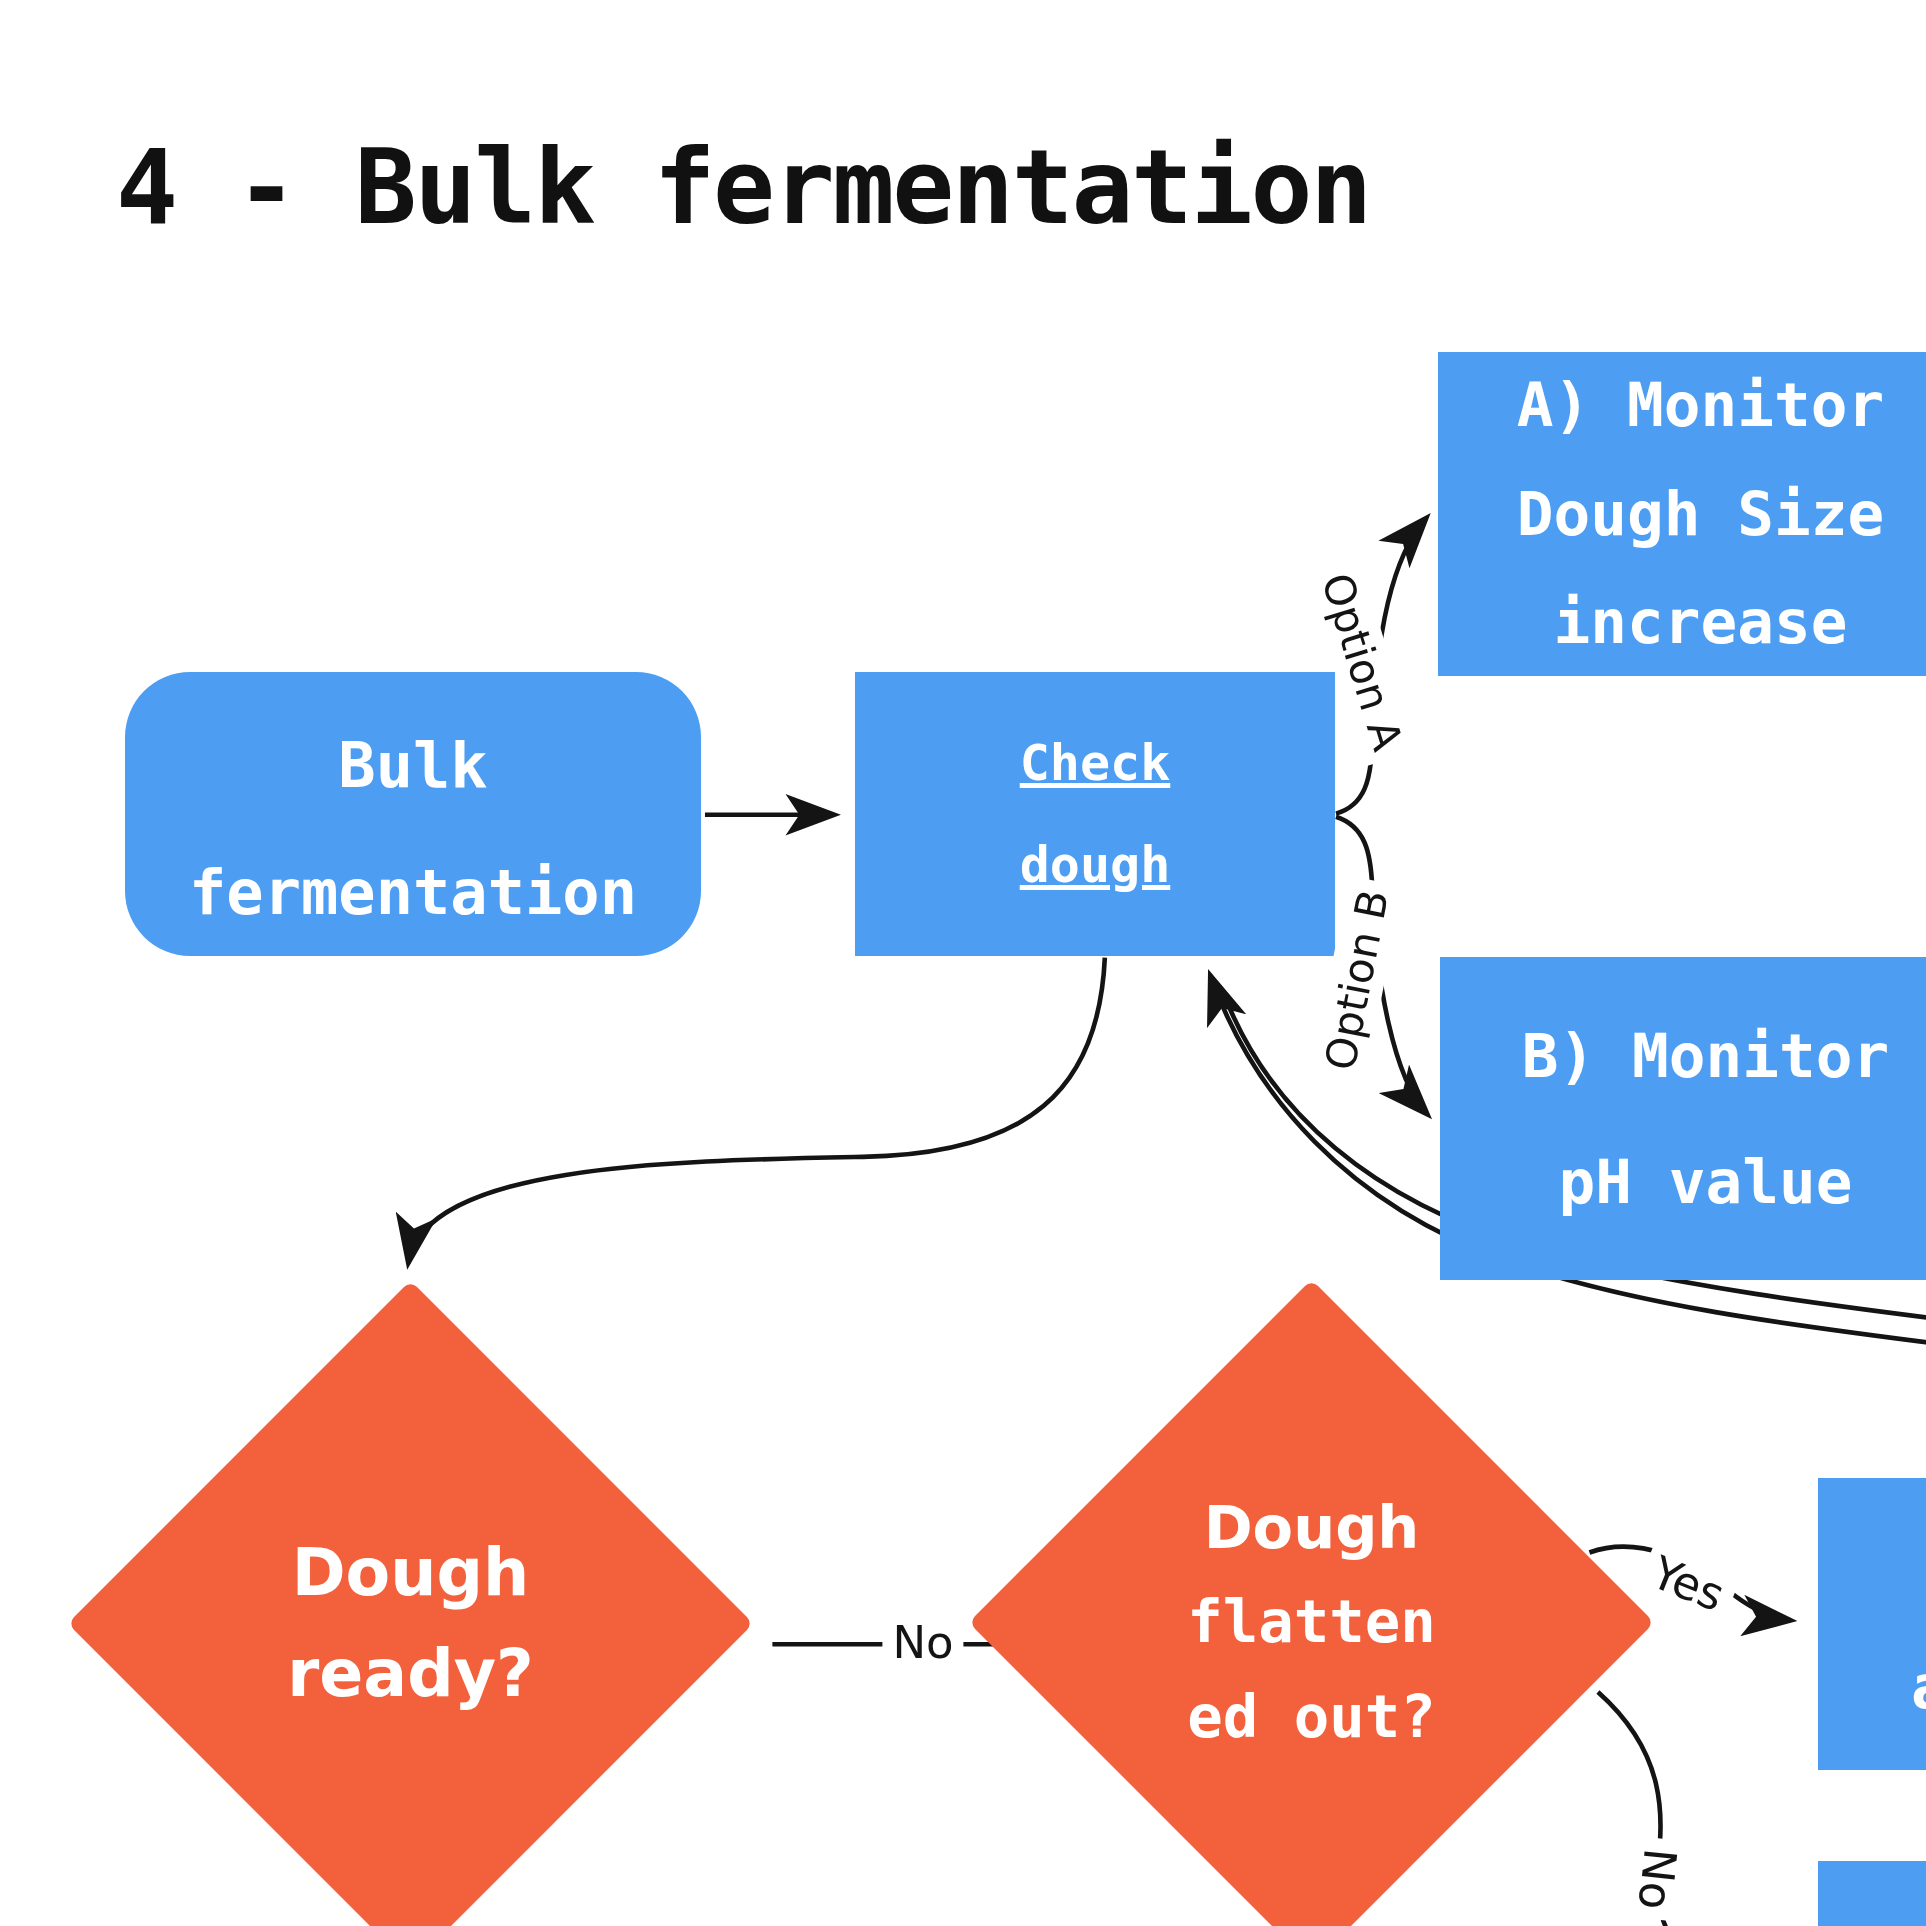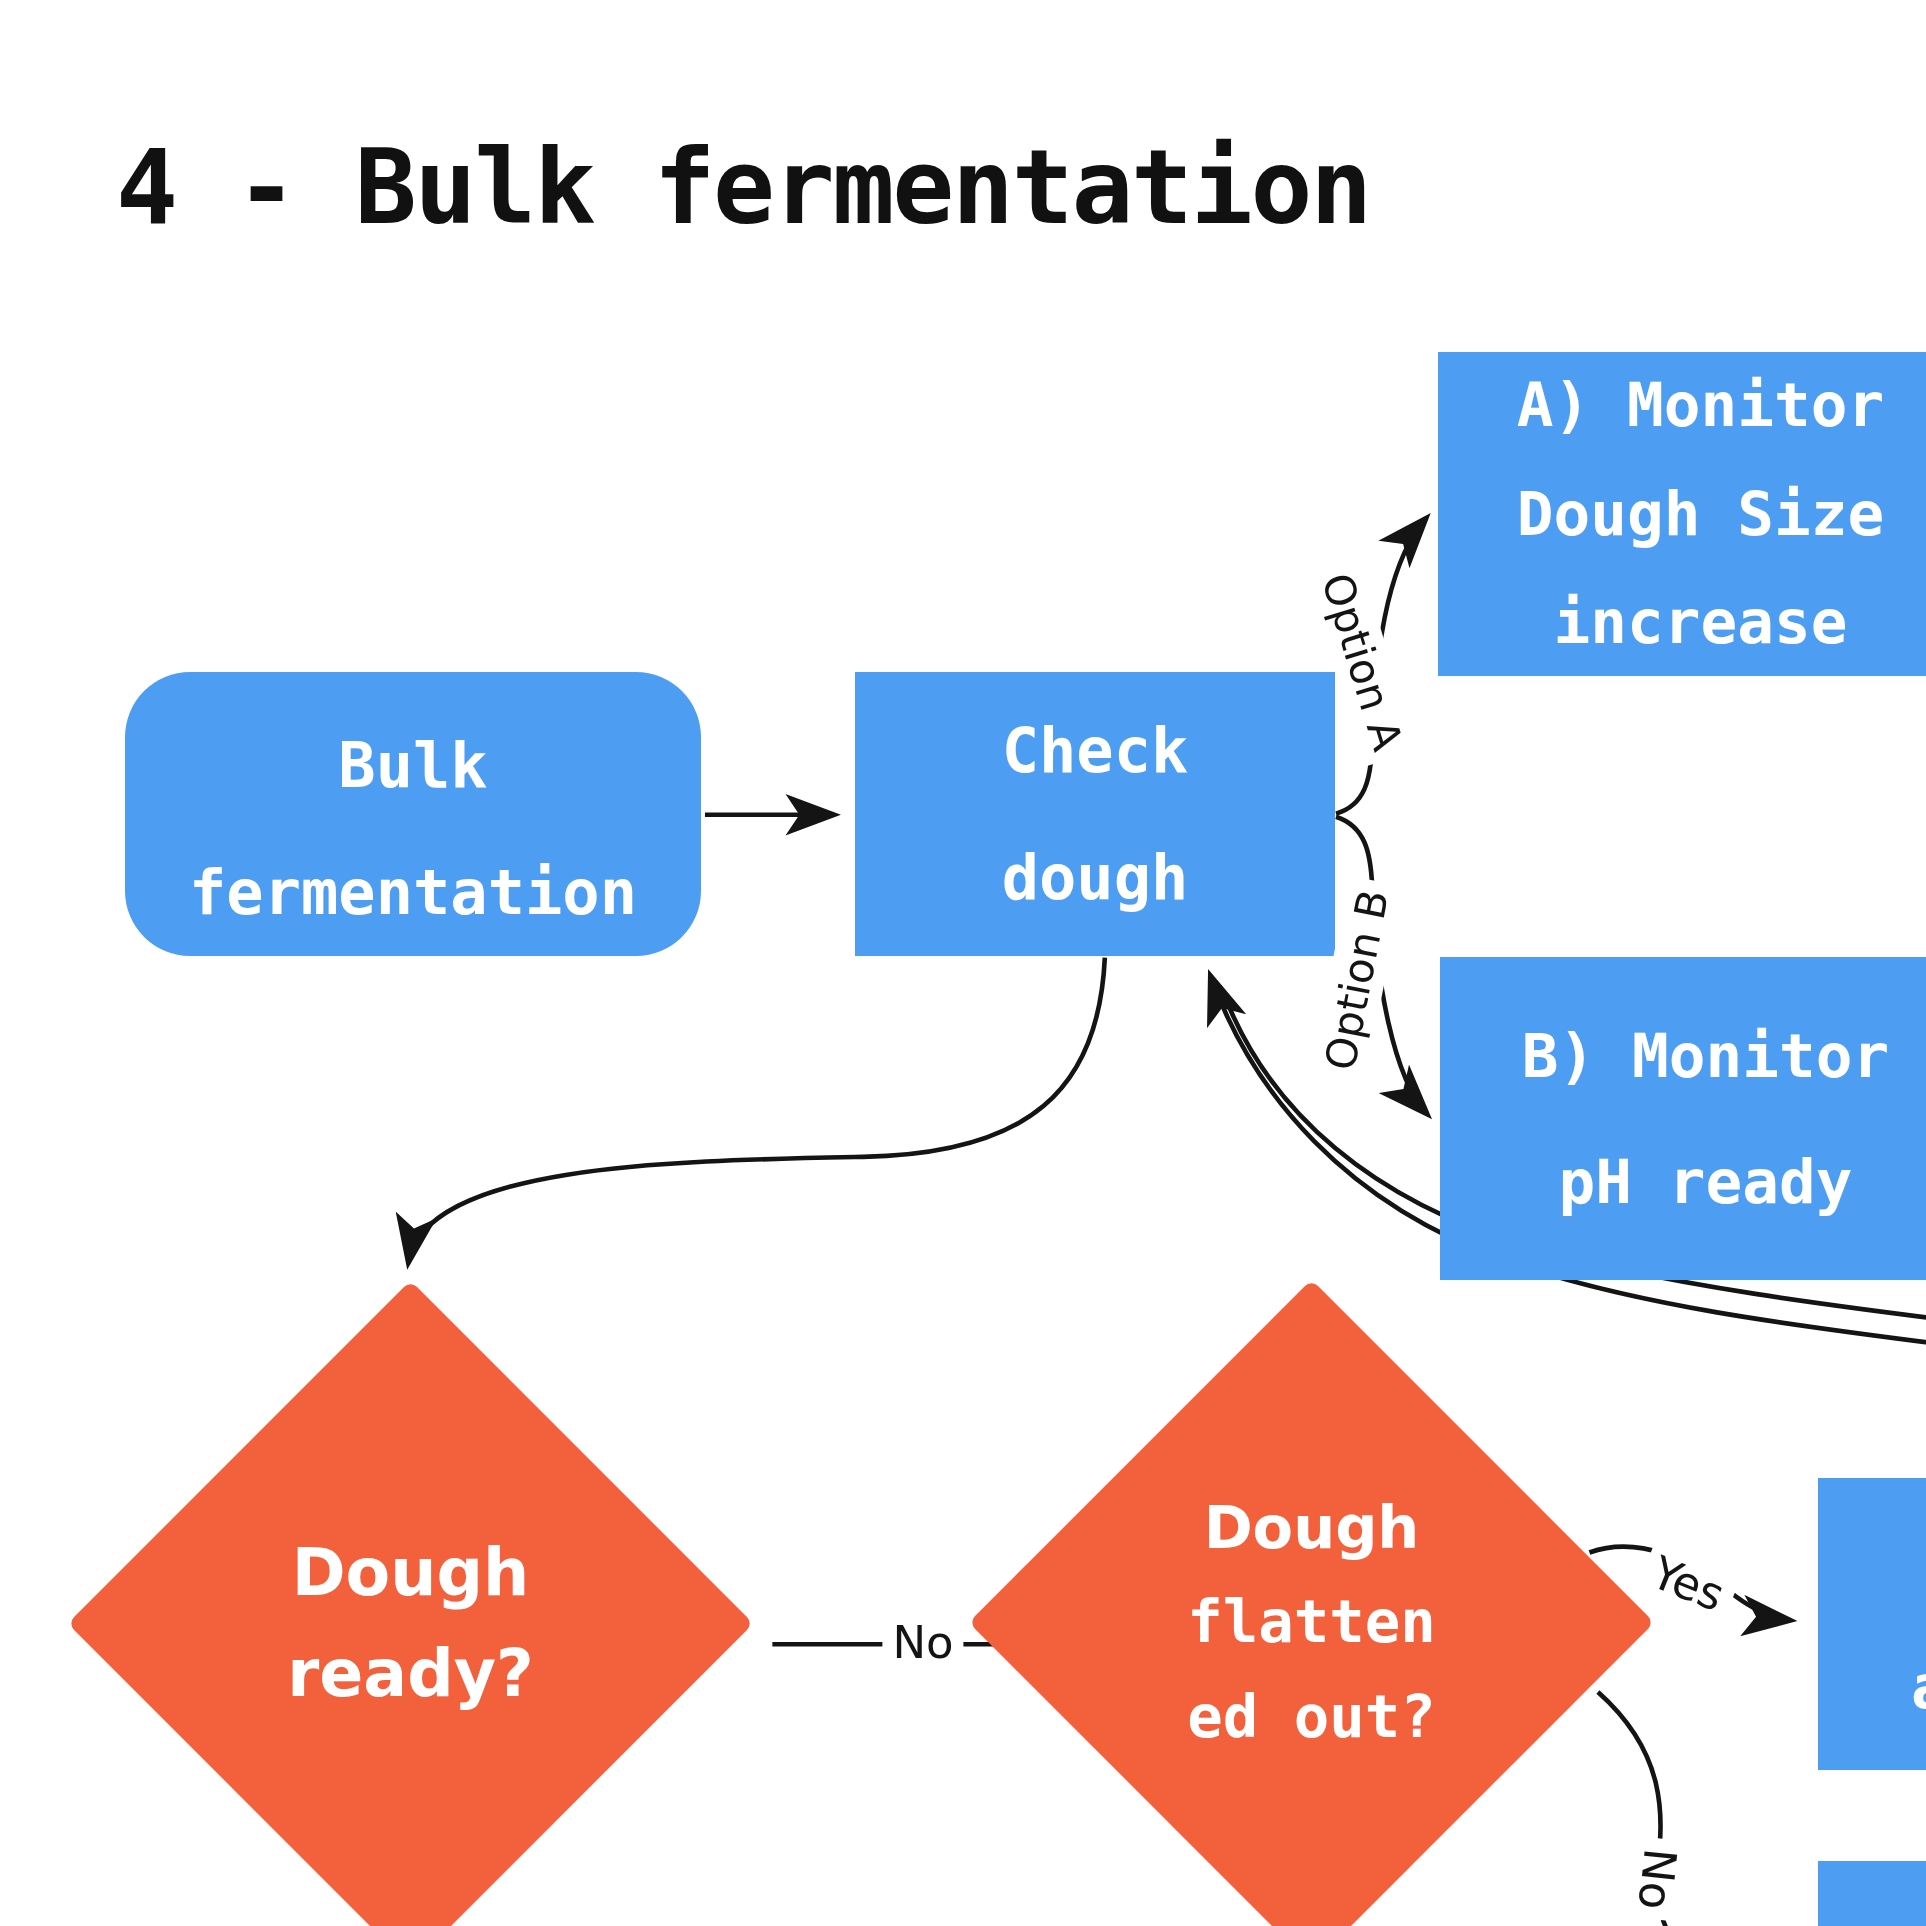--- a/index.html
+++ b/index.html
@@ -27,21 +27,21 @@
   .node{
     position:absolute;display:flex;align-items:center;justify-content:center;
     background:var(--node-blue);color:#ffffff;text-align:center;z-index:2;
     font-family:"DejaVu Sans Mono","Liberation Mono",monospace;font-weight:bold;
   }
   .node .node-label{white-space:pre-line;}
   .rect{border-radius:0;}
   .rounded{border-radius:65px;}
 
   .n-bulk{left:125px;top:672px;width:576px;height:284px;font-size:62px;line-height:2.05;align-items:flex-end;}
-  .n-check{left:855px;top:672px;width:480px;height:284px;font-size:62px;line-height:2.05;}
+  .n-check{left:855px;top:672px;width:480px;height:284px;font-size:50px;line-height:2.05;text-decoration:underline;}
   .n-monitor-a{left:1438px;top:352px;width:525px;height:324px;font-size:61px;line-height:1.78;}
   .n-monitor-b{left:1440px;top:957px;width:531px;height:323px;font-size:61px;line-height:2.05;}
   .n-stretch{left:1818px;top:1478px;width:480px;height:292px;font-size:61px;line-height:2.05;}
   .n-wait{left:1818px;top:1861px;width:480px;height:292px;font-size:61px;line-height:2.05;}
 
   .diamond{
     position:absolute;width:485px;height:485px;background:var(--diamond-orange);
     transform:rotate(45deg);border-radius:9.2px;z-index:2;
   }
   .diamond .diamond-inner{
@@ -104,21 +104,21 @@
   </div>
 
   <div class="node rect n-monitor-a">
     <span class="node-label">A) Monitor
 Dough Size
 increase</span>
   </div>
 
   <div class="node rect n-monitor-b">
     <span class="node-label">B) Monitor
-pH ready</span>
+pH value</span>
   </div>
 
   <div class="diamond d-ready">
     <div class="diamond-inner">
       <span class="node-label">Dough
 ready?</span>
     </div>
   </div>
 
   <div class="diamond d-flat">

